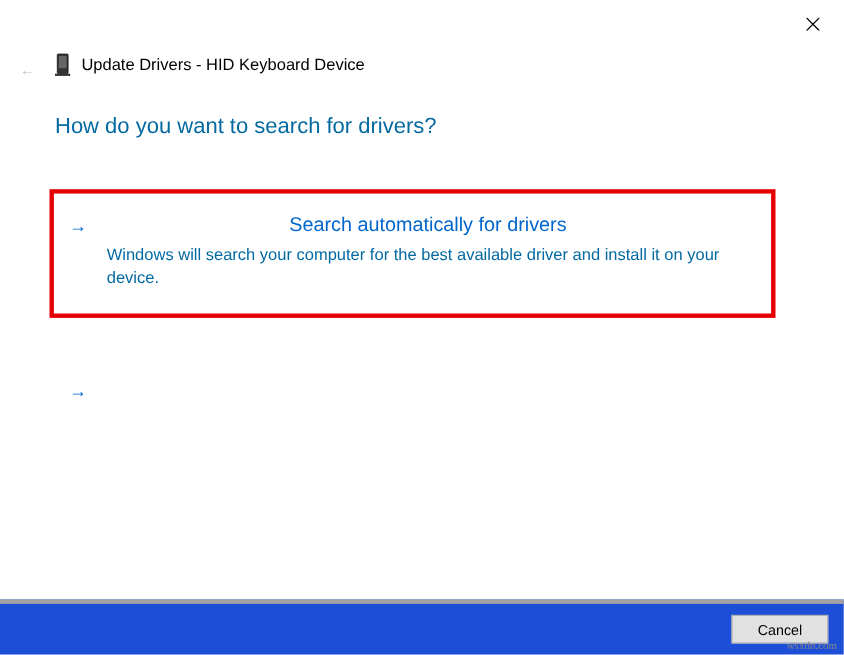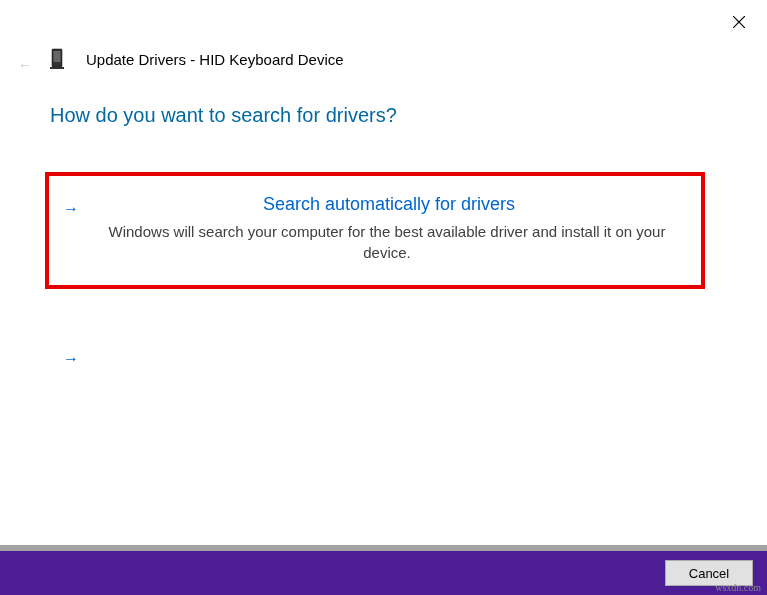--- a/index.html
+++ b/index.html
@@ -29,21 +29,21 @@
     .close-btn svg {
       width: 12px;
       height: 12px;
     }
     .header {
       position: absolute;
       top: 48px;
       left: 50px;
       display: flex;
       align-items: center;
-      gap: 22px;
+      gap: 10px;
     }
     .back-arrow {
       position: absolute;
       top: 55px;
       left: 18px;
       color: #c0c0c0;
       font-size: 14px;
     }
     .device-icon {
       width: 14px;
@@ -96,34 +96,33 @@
     }
     .option-title {
       font-size: 18px;
       color: #0066cc;
       font-weight: 400;
       margin-bottom: 6px;
       text-align: center;
     }
     .option-desc {
       font-size: 15px;
-      color: #404040;
+      color: #0369a1;
       font-weight: 400;
       line-height: 1.4;
       max-width: 580px;
-      text-align: center;
     }
     .footer {
       position: absolute;
       bottom: 0;
       left: 0;
       right: 0;
       height: 50px;
-      background: #4c1d95;
-      border-top: 6px solid #a3a3a3;
+      background: #1d4ed8;
+      border-top: 4px solid #a3a3a3;
       display: flex;
       align-items: center;
       justify-content: flex-end;
       padding-right: 14px;
     }
     .cancel-btn {
       width: 88px;
       height: 26px;
       background: #e1e1e1;
       border: 1px solid #adadad;

